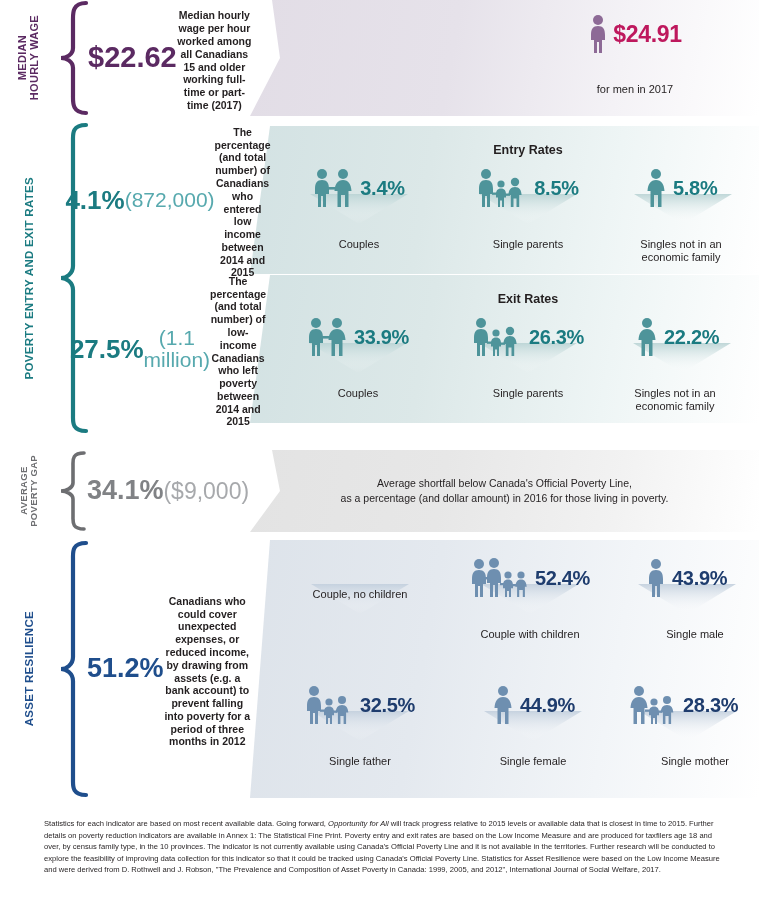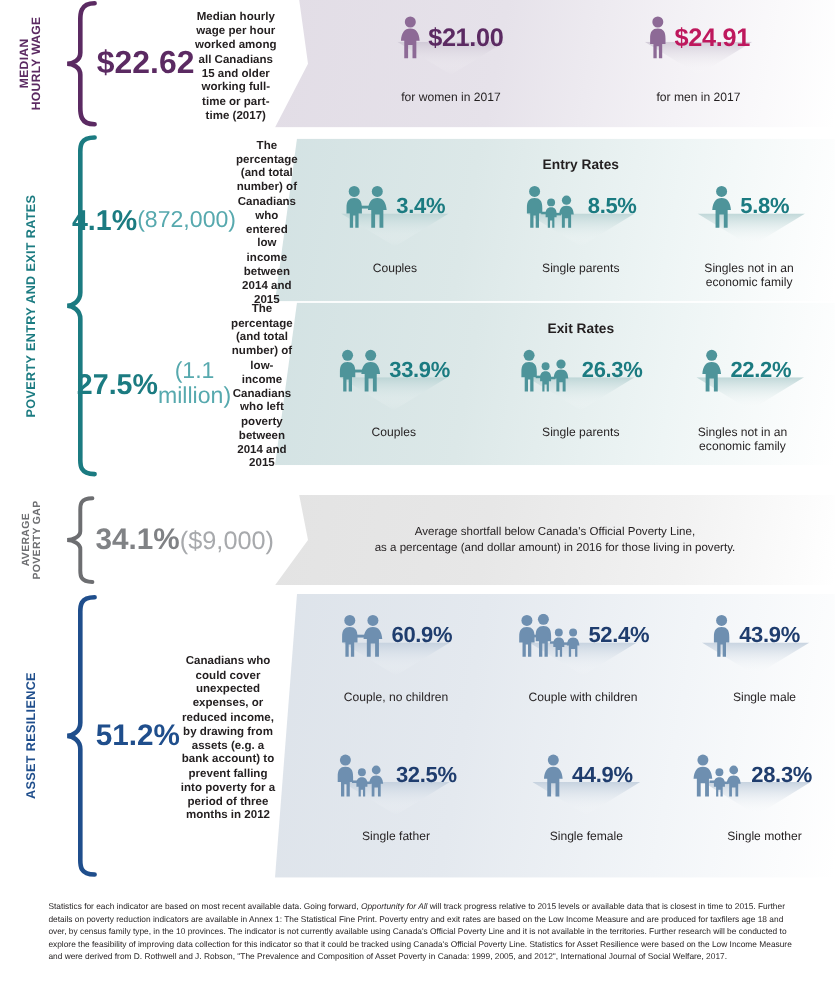--- a/index.html
+++ b/index.html
@@ -99,43 +99,20 @@
         </svg>
       </div>
       <div class="leftcol" style="padding:0 2px;">
         <div class="bignum" style="color:#5b2a62;font-size:29px;">$22.62</div>
         <div class="blurb">Median hourly wage per hour worked among all Canadians 15 and older working full-time or part-time (2017)</div>
       </div>
     </div>
 
     <div class="cells">
 
-      <div class="cell" style="left:320px;top:14px;width:180px;">
-        <div class="arrowdown" style="top:24px;">
-          <svg viewBox="0 0 98 30" preserveAspectRatio="none">
-            <defs>
-                <linearGradient id="pg1" x1="0" y1="0" x2="0" y2="1">
-              <stop offset="0%" stop-color="#cdc6d4" stop-opacity=".85"></stop>
-              <stop offset="100%" stop-color="#ffffff" stop-opacity="0"></stop>
-            </linearGradient>
-              </defs>
-            <path d="M0 0 L98 0 L49 30 Z" fill="url(#pg1)"></path>
-          </svg>
-        </div>
-        <div class="cellrow" style="position:relative;">
-          <span class="figs">
-            <svg width="22" height="40" viewBox="0 0 22 40">
-              <circle cx="11" cy="6" r="5" fill="#8d6a96"></circle>
-              <path d="M11 12 C5.5 12 3 16 2.5 23 L5.5 23 L5.5 39 L9 39 L9 27 L13 27 L13 39 L16.5 39 L16.5 23 L19.5 23 C19 16 16.5 12 11 12 Z" fill="#8d6a96"></path>
-            </svg>
-          </span>
-          <span class="pct" style="color:#5b2a62;font-size:23px;">$21.00</span>
-        </div>
-        <div class="caption" style="margin-top:29px;position:relative;">for women in 2017</div>
-      </div>
 
       <div class="cell" style="left:545px;top:14px;width:180px;">
         <div class="arrowdown" style="top:24px;">
           <svg viewBox="0 0 98 30" preserveAspectRatio="none">
             <path d="M0 0 L98 0 L49 30 Z" fill="url(#pg1)"></path>
           </svg>
         </div>
         <div class="cellrow" style="position:relative;">
           <span class="figs">
             <svg width="20" height="40" viewBox="0 0 20 40">
@@ -374,32 +351,20 @@
         <div class="arrowdown" style="top:26px;">
           <svg viewBox="0 0 98 30" preserveAspectRatio="none">
             <defs>
                 <linearGradient id="ng1" x1="0" y1="0" x2="0" y2="1">
               <stop offset="0%" stop-color="#c2cfdd" stop-opacity=".9"></stop>
               <stop offset="100%" stop-color="#ffffff" stop-opacity="0"></stop>
             </linearGradient>
               </defs>
             <path d="M0 0 L98 0 L49 30 Z" fill="url(#ng1)"></path>
           </svg>
-        </div>
-        <div class="cellrow" style="position:relative;">
-          <span class="figs">
-            <svg width="42" height="40" viewBox="0 0 42 40">
-              <circle cx="9" cy="6" r="5" fill="#6e8fb0"></circle>
-              <path d="M9 12 C4 12 2 15 2 21 L2 26 L5 26 L5 39 L8 39 L8 28 L10 28 L10 39 L13 39 L13 26 L16 26 L16 21 C16 15 14 12 9 12 Z" fill="#6e8fb0"></path>
-              <circle cx="30" cy="6" r="5" fill="#6e8fb0"></circle>
-              <path d="M30 12 C24.5 12 22 16 21.5 23 L24.5 23 L24.5 39 L28 39 L28 27 L32 27 L32 39 L35.5 39 L35.5 23 L38.5 23 C38 16 35.5 12 30 12 Z" fill="#6e8fb0"></path>
-              <rect x="15" y="19" width="8" height="2.6" fill="#6e8fb0"></rect>
-            </svg>
-          </span>
-          <span class="pct" style="color:#1f3d6e;font-size:20px;">60.9%</span>
         </div>
         <div class="caption" style="margin-top:30px;position:relative;">Couple, no children</div>
       </div>
 
       <div class="cell" style="left:455px;top:18px;width:150px;">
         <div class="arrowdown" style="top:26px;">
           <svg viewBox="0 0 98 30" preserveAspectRatio="none">
               <path d="M0 0 L98 0 L49 30 Z" fill="url(#ng1)"></path>
             </svg>
         </div>

